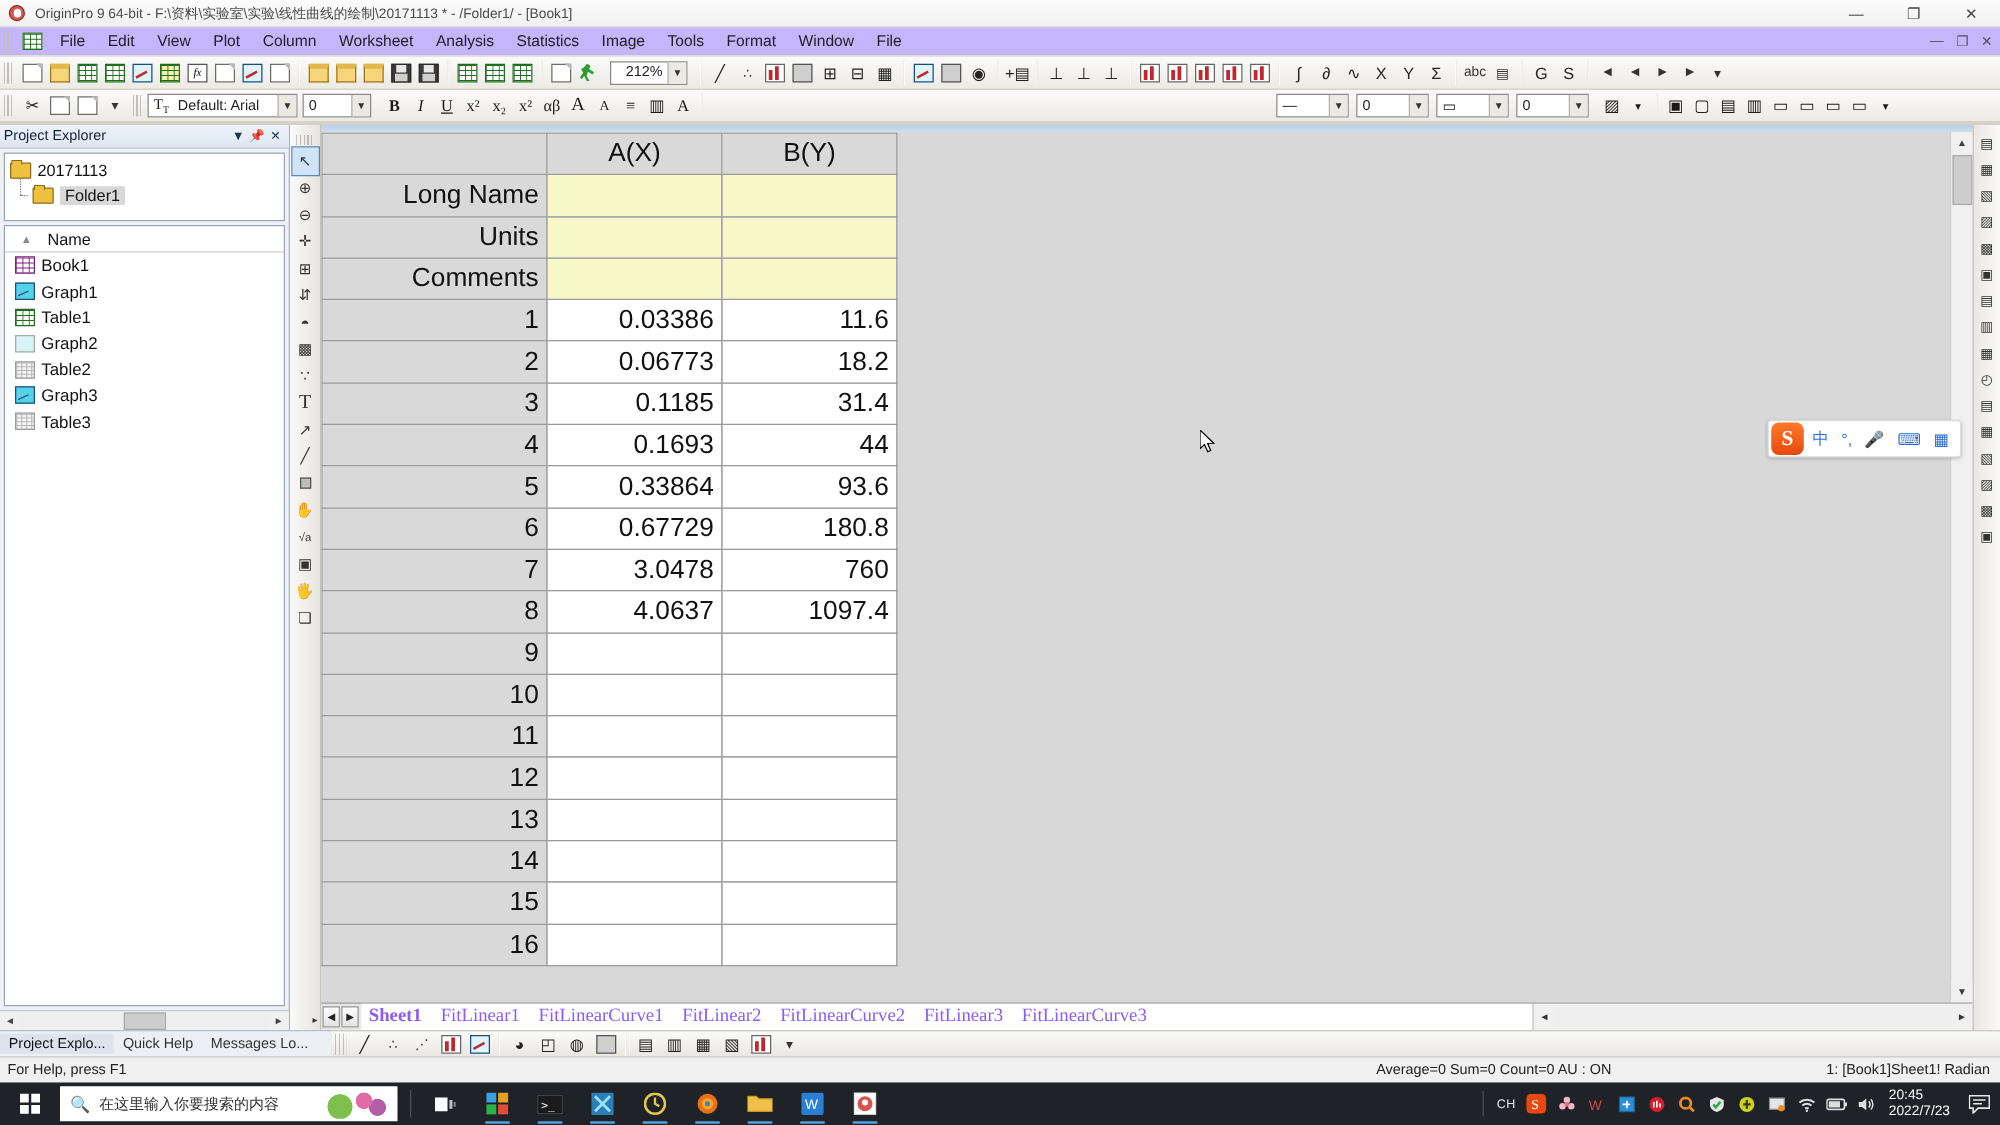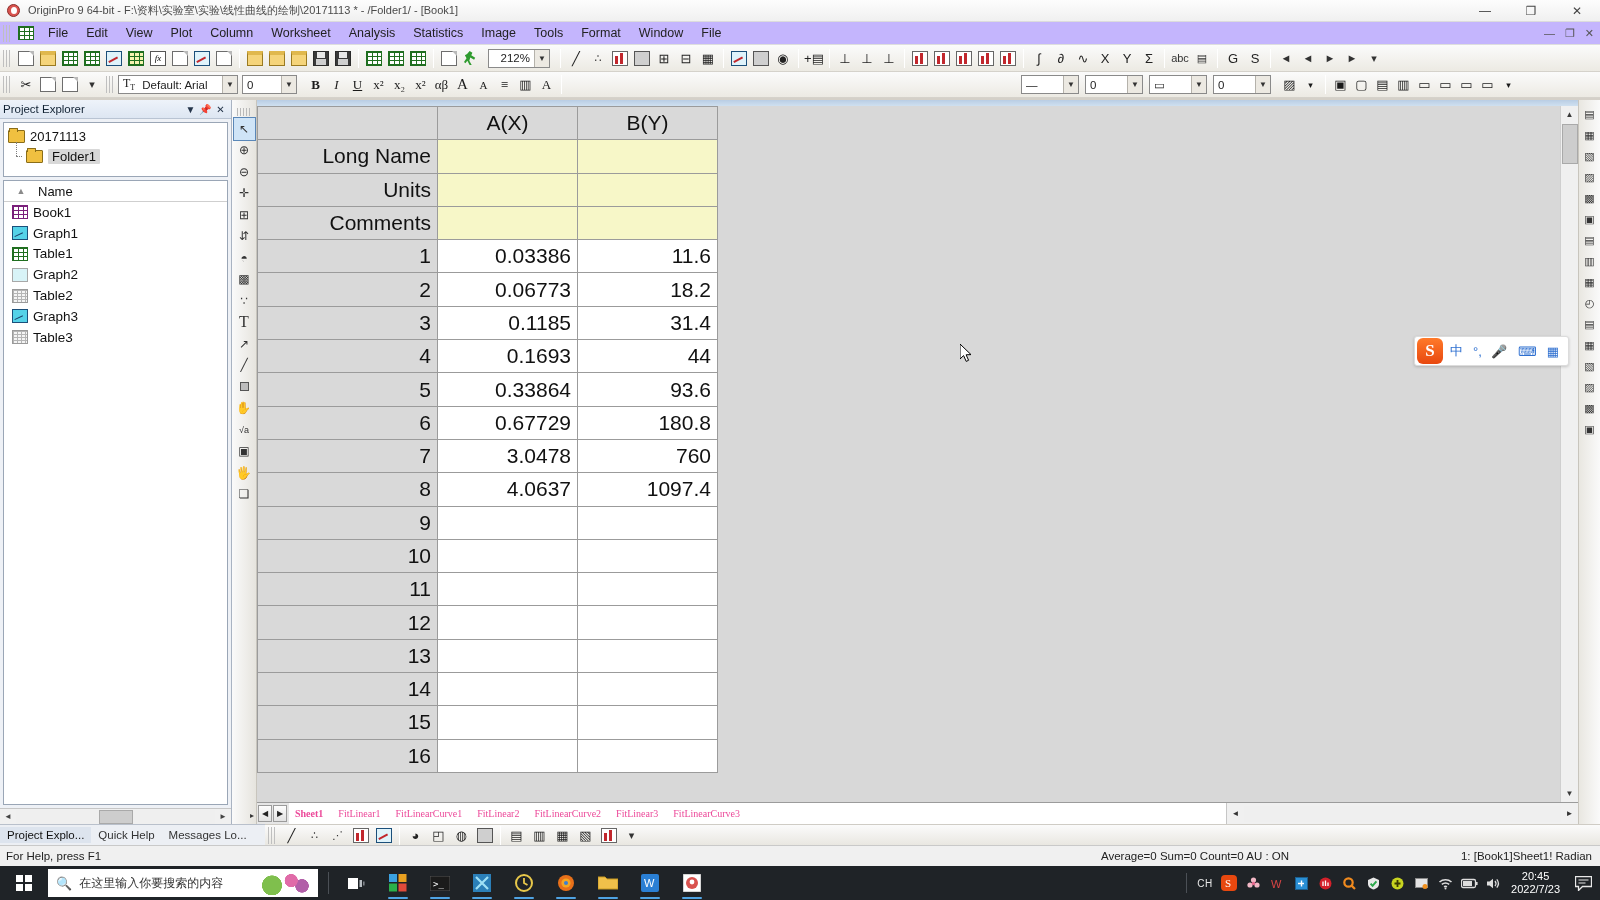--- a/index.html
+++ b/index.html
@@ -187,21 +187,21 @@
   #ws-vscroll .spacer { flex:1; }
 
   
   #tabrow { position:absolute; left:0; right:0; bottom:0; height:22px;
     background:#e6e6e6; border-top:1px solid #9b9b9b; display:flex; align-items:stretch; }
   .tnav { width:14px; background:linear-gradient(#fdfdfd,#e2e2e2);
     border:1px solid #9b9b9b; margin:2px 0 2px 1px; display:flex;
     align-items:center; justify-content:center; font-size:8px; color:#222; }
   #tabs { display:flex; align-items:center; background:#fff; flex:1; overflow:hidden;
     margin-left:2px; border-left:0; }
-  .tab { font-family:"Liberation Serif", serif; font-size:10px; color:#ec4899;
+  .tab { font-family:"Liberation Serif", serif; font-size:15px; color:#8b5cf6;
     padding:0 9px 0 6px; display:flex; align-items:center; height:100%;
     position:relative; white-space:nowrap; }
   .tab.active { font-weight:bold; }
   #tab-hscroll { width:352px; background:#f0f0f0; border-left:1px solid #c6c6c6;
     display:flex; align-items:center; }
   #tab-hscroll .ar { width:17px; text-align:center; font-size:8px; color:#333; }
   #tab-hscroll .trough { flex:1; height:16px; background:#efefef; }
 
   
   #rdock { width:22px; background:linear-gradient(to left,#fafafa,#e9e7e1);
@@ -245,21 +245,21 @@
       radial-gradient(circle at 62% 40%,#e06ba8 0 16%,transparent 17%),
       radial-gradient(circle at 80% 62%,#b25fa8 0 13%,transparent 14%); }
   #tasksep { width:1px; height:22px; background:#4b5056; margin:0 6px 0 10px; }
   .tkbtn { width:42px; height:34px; display:flex; align-items:center;
     justify-content:center; position:relative; }
   .tkbtn.run:after { content:""; position:absolute; bottom:1px; left:11px; width:20px;
     height:2px; background:#4fa3e3; border-radius:1px; }
   #tray { margin-left:auto; display:flex; align-items:center; height:34px; padding-right:4px; }
   .trayico { width:24px; height:34px; display:flex; align-items:center;
     justify-content:center; font-size:12px; color:#e8e8e8; }
-  #clock { text-align:center; color:#fff; font-size:11px; line-height:13px;
+  #clock { text-align:left; color:#fff; font-size:11px; line-height:13px;
     padding:0 10px 0 6px; }
   #notif { width:26px; display:flex; align-items:center; justify-content:center;
     color:#e8e8e8; font-size:14px; }
 
   
   #ime { position:absolute; left:1414px; top:336px; height:30px; display:flex;
     align-items:center; background:#fff; border:1px solid #dcdcdc; border-radius:3px;
     padding-right:4px; box-shadow:0 1px 3px rgba(0,0,0,.18); }
   #ime .sogou { width:26px; height:26px; margin:0 2px; border-radius:6px;
     background:linear-gradient(#ff7a2a,#e8480f); color:#fff; font-size:17px;

